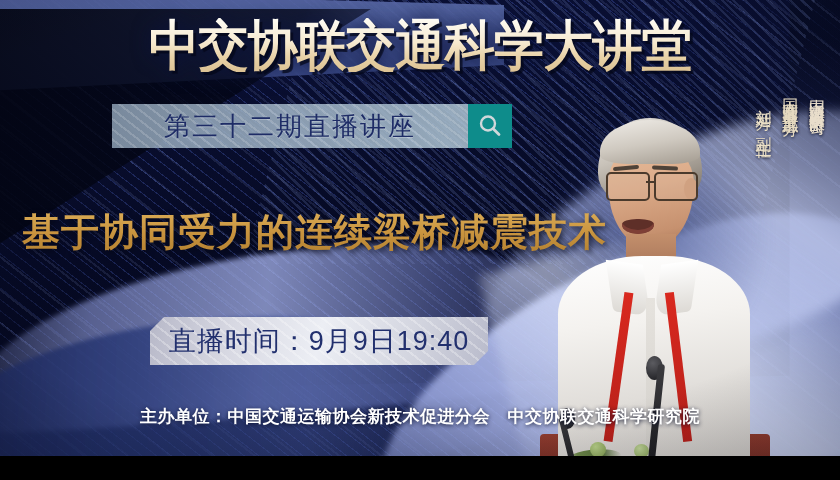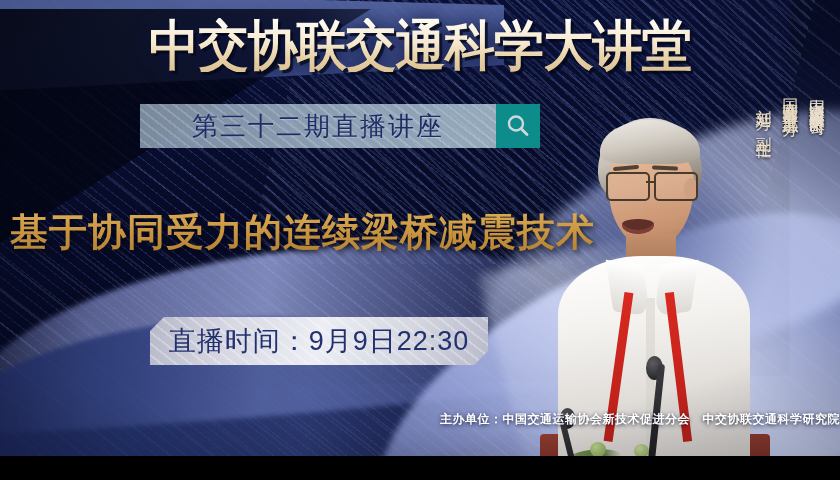--- a/index.html
+++ b/index.html
@@ -356,21 +356,21 @@
     color: transparent;
     -webkit-text-fill-color: transparent;
     filter: drop-shadow(3px 3px 0px rgba(4,7,24,0.75)) drop-shadow(0 0 10px rgba(10,18,60,0.9));
     transform: scaleX(0.93);
     white-space: nowrap;
   }
 
   
   .subtitle-bar {
     position: absolute;
-    left: 140px;
+    left: 112px;
     top: 104px;
     width: 400px;
     height: 44px;
     display: flex;
     align-items: stretch;
   }
   .subtitle-plate {
     position: relative;
     flex: 1;
     background:
@@ -393,21 +393,21 @@
     background: #0e8c8b;
     display: flex;
     align-items: center;
     justify-content: center;
   }
   .search-box svg { display: block; }
 
   
   .topic {
     position: absolute;
-    left: 10px;
+    left: 22px;
     top: 207px;
     font-size: 38px;
     font-weight: bold;
     letter-spacing: 1px;
     color: #c8933e;
     background: linear-gradient(180deg, #ddb05a 0%, #c8933e 52%, #b07e2f 100%);
     -webkit-background-clip: text;
     background-clip: text;
     -webkit-text-fill-color: transparent;
     color: transparent;
@@ -464,22 +464,22 @@
     color: #eadfc6;
     margin-top: 10px;
     letter-spacing: 3px;
   }
 
   
   .footer {
     position: absolute;
     left: 0; right: 0;
     bottom: 28px;
-    text-align: right;
-    font-size: 12px;
+    text-align: center;
+    font-size: 17px;
     font-weight: bold;
     color: #ffffff;
     letter-spacing: 0.5px;
     text-shadow: 0 1px 4px rgba(6,10,36,0.9);
     white-space: nowrap;
   }
 </style>
 </head>
 <body>
 
@@ -550,21 +550,21 @@
       <svg width="26" height="26" viewBox="0 0 26 26" aria-hidden="true">
         <circle cx="11" cy="10.5" r="7" fill="none" stroke="#cfd7da" stroke-width="2.4"></circle>
         <line x1="16.2" y1="15.8" x2="22" y2="21.6" stroke="#cfd7da" stroke-width="2.8" stroke-linecap="round"></line>
       </svg>
     </div>
   </div>
 
   <div class="topic">基于协同受力的连续梁桥减震技术</div>
 
   <div class="time-plate">
-    <span class="time-text">直播时间：9月9日22:30</span>
+    <span class="time-text">直播时间：9月9日19:40</span>
   </div>
 
   <div class="vinfo">
     <div class="vcol person">刘延芳　副主任</div>
     <div class="vcol dept">国内直营业务事业部总工办</div>
     <div class="vcol company">中国交通建设股份有限公司</div>
   </div>
 
   <div class="footer">主办单位：中国交通运输协会新技术促进分会　中交协联交通科学研究院</div>
 

